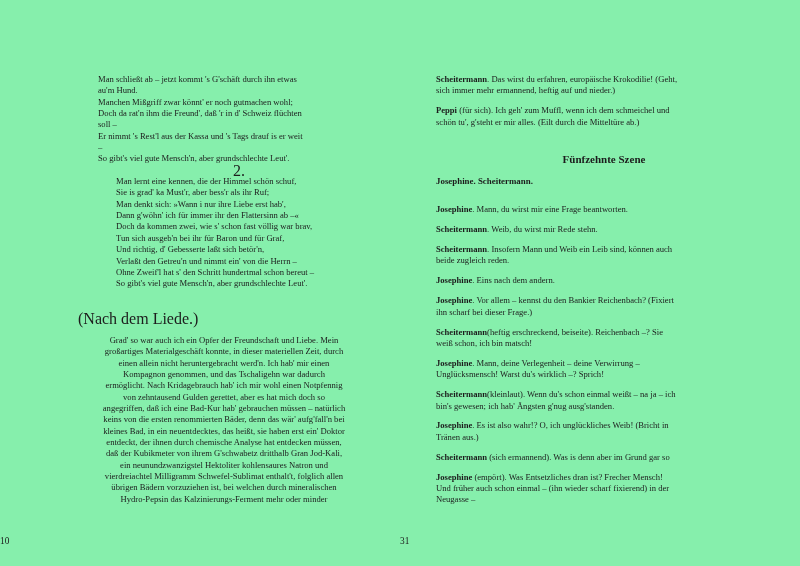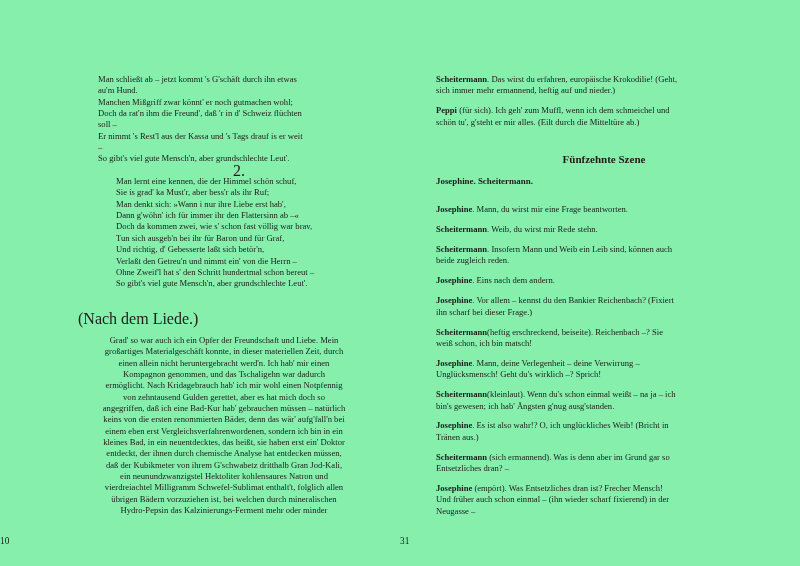--- a/index.html
+++ b/index.html
@@ -137,21 +137,20 @@
 
     <div class="prose">
       <div class="pln">Grad' so war auch ich ein Opfer der Freundschaft und Liebe. Mein</div>
       <div class="pln">großartiges Materialgeschäft konnte, in dieser materiellen Zeit, durch</div>
       <div class="pln">einen allein nicht heruntergebracht werd'n. Ich hab' mir einen</div>
       <div class="pln">Kompagnon genommen, und das Tschaligehn war dadurch</div>
       <div class="pln">ermöglicht. Nach Kridagebrauch hab' ich mir wohl einen Notpfennig</div>
       <div class="pln">von zehntausend Gulden gerettet, aber es hat mich doch so</div>
       <div class="pln">angegriffen, daß ich eine Bad-Kur hab' gebrauchen müssen – natürlich</div>
       <div class="pln">keins von die ersten renommierten Bäder, denn das wär' aufg'fall'n bei</div>
-      <div class="pln">einem eben erst Vergleichsverfahrenwordenen, sondern ich bin in ein</div>
       <div class="pln">kleines Bad, in ein neuentdecktes, das heißt, sie haben erst ein' Doktor</div>
       <div class="pln">entdeckt, der ihnen durch chemische Analyse hat entdecken müssen,</div>
       <div class="pln">daß der Kubikmeter von ihrem G'schwabetz dritthalb Gran Jod-Kali,</div>
       <div class="pln">ein neunundzwanzigstel Hektoliter kohlensaures Natron und</div>
       <div class="pln">vierdreiachtel Milligramm Schwefel-Sublimat enthalt't, folglich allen</div>
       <div class="pln">übrigen Bädern vorzuziehen ist, bei welchen durch mineralischen</div>
       <div class="pln">Hydro-Pepsin das Kalzinierungs-Ferment mehr oder minder</div>
     </div>
 
     <div class="folio folio-left">10</div>
@@ -201,36 +200,35 @@
       <div class="pln">ihn scharf bei dieser Frage.)</div>
     </div>
 
     <div class="speech">
       <span class="spk">Scheitermann</span><span class="pln">(heftig erschreckend, beiseite). Reichenbach –? Sie</span>
       <div class="pln">weiß schon, ich bin matsch!</div>
     </div>
 
     <div class="speech">
       <span class="spk">Josephine</span><span class="pln">. Mann, deine Verlegenheit – deine Verwirrung –</span>
-      <div class="pln">Unglücksmensch! Geht du's wirklich –? Sprich!</div>
+      <div class="pln">Unglücksmensch! Warst du's wirklich –? Sprich!</div>
     </div>
 
     <div class="speech">
       <span class="spk">Scheitermann</span><span class="pln">(kleinlaut). Wenn du's schon einmal weißt – na ja – ich</span>
       <div class="pln">bin's gewesen; ich hab' Ängsten g'nug ausg'standen.</div>
     </div>
 
     <div class="speech">
       <span class="spk">Josephine</span><span class="pln">. Es ist also wahr!? O, ich unglückliches Weib! (Bricht in</span>
       <div class="pln">Tränen aus.)</div>
     </div>
 
     <div class="speech">
       <span class="spk">Scheitermann</span><span class="pln"> (sich ermannend). Was is denn aber im Grund gar so</span>
-      <div class="pln">Entsetzliches dran? –</div>
     </div>
 
     <div class="speech">
       <span class="spk">Josephine</span><span class="pln"> (empört). Was Entsetzliches dran ist? Frecher Mensch!</span>
       <div class="pln">Und früher auch schon einmal – (ihn wieder scharf fixierend) in der</div>
       <div class="pln">Neugasse –</div>
     </div>
 
     <div class="folio folio-right">31</div>
   </div>

